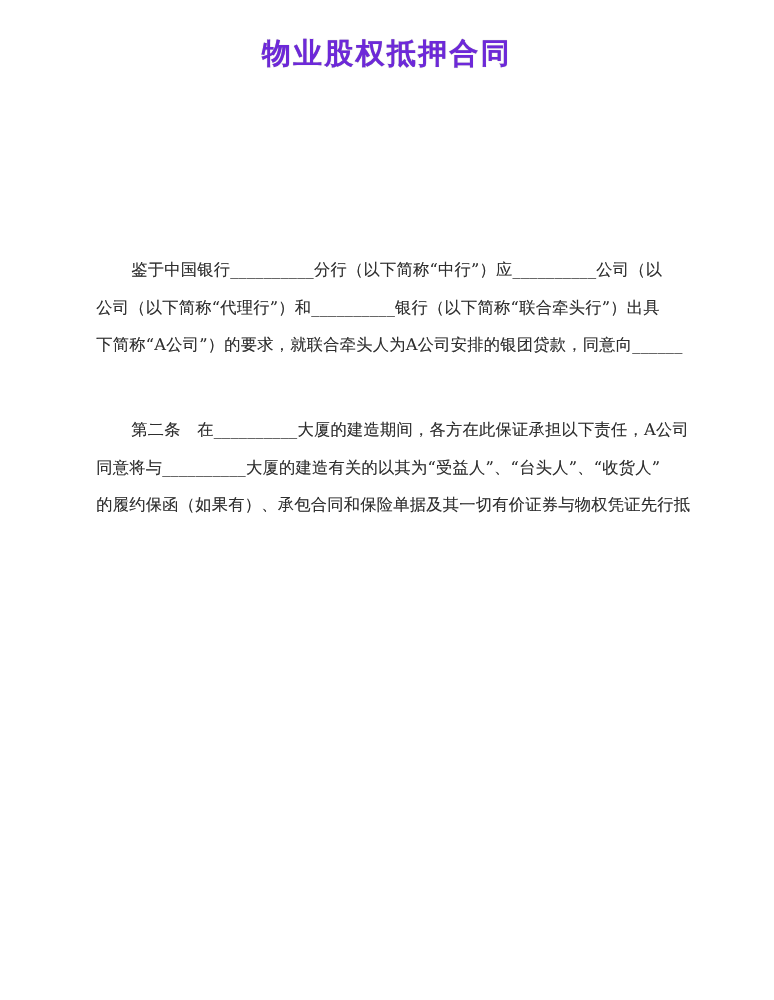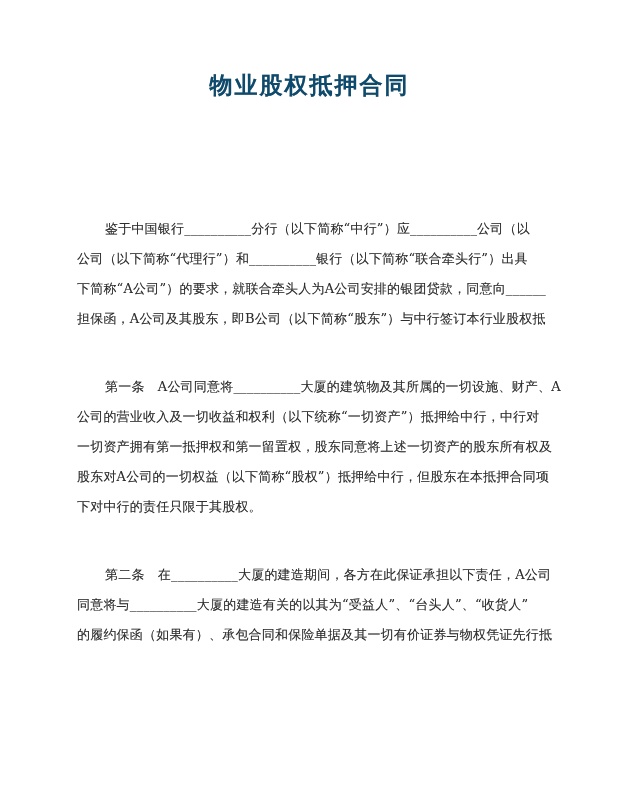--- a/index.html
+++ b/index.html
@@ -11,32 +11,32 @@
     position: relative;
     width: 619px;
     height: 800px;
     background: #ffffff;
     overflow: hidden;
     font-family: "DejaVu Serif", "Liberation Serif", serif;
     color: #2e2e2e;
   }
   .doc-title {
     margin: 0;
-    padding-top: 70px;
+    padding-top: 28px;
     text-align: center;
     font-size: 23px;
     line-height: 30px;
     font-weight: 700;
     letter-spacing: 2px;
-    color: #0c4a6e;
+    color: #6d28d9;
     text-shadow: 0 0 0.6px rgba(40,40,40,0.45);
   }
   .content {
     position: absolute;
-    top: 214px;
+    top: 202px;
     left: 77px;
     width: 490px;
   }
   .para {
     margin: 0 0 38px 0;
     padding: 0;
   }
   .line {
     display: block;
     height: 30px;
@@ -57,30 +57,22 @@
 <div class="page">
 
   <h1 class="doc-title">物业股权抵押合同</h1>
 
   <div class="content">
 
     <div class="para">
       <span class="line indent">鉴于中国银行__________分行（以下简称“中行”）应__________公司（以</span>
       <span class="line">公司（以下简称“代理行”）和__________银行（以下简称“联合牵头行”）出具</span>
       <span class="line">下简称“A公司”）的要求，就联合牵头人为A公司安排的银团贷款，同意向______</span>
-      <span class="line">担保函，A公司及其股东，即B公司（以下简称“股东”）与中行签订本行业股权抵</span>
     </div>
 
-    <div class="para">
-      <span class="line indent">第一条　A公司同意将__________大厦的建筑物及其所属的一切设施、财产、A</span>
-      <span class="line">公司的营业收入及一切收益和权利（以下统称“一切资产”）抵押给中行，中行对</span>
-      <span class="line">一切资产拥有第一抵押权和第一留置权，股东同意将上述一切资产的股东所有权及</span>
-      <span class="line">股东对A公司的一切权益（以下简称“股权”）抵押给中行，但股东在本抵押合同项</span>
-      <span class="line">下对中行的责任只限于其股权。</span>
-    </div>
 
     <div class="para">
       <span class="line indent">第二条　在__________大厦的建造期间，各方在此保证承担以下责任，A公司</span>
       <span class="line">同意将与__________大厦的建造有关的以其为“受益人”、“台头人”、“收货人”</span>
       <span class="line">的履约保函（如果有）、承包合同和保险单据及其一切有价证券与物权凭证先行抵</span>
     </div>
 
   </div>
 </div>
 

